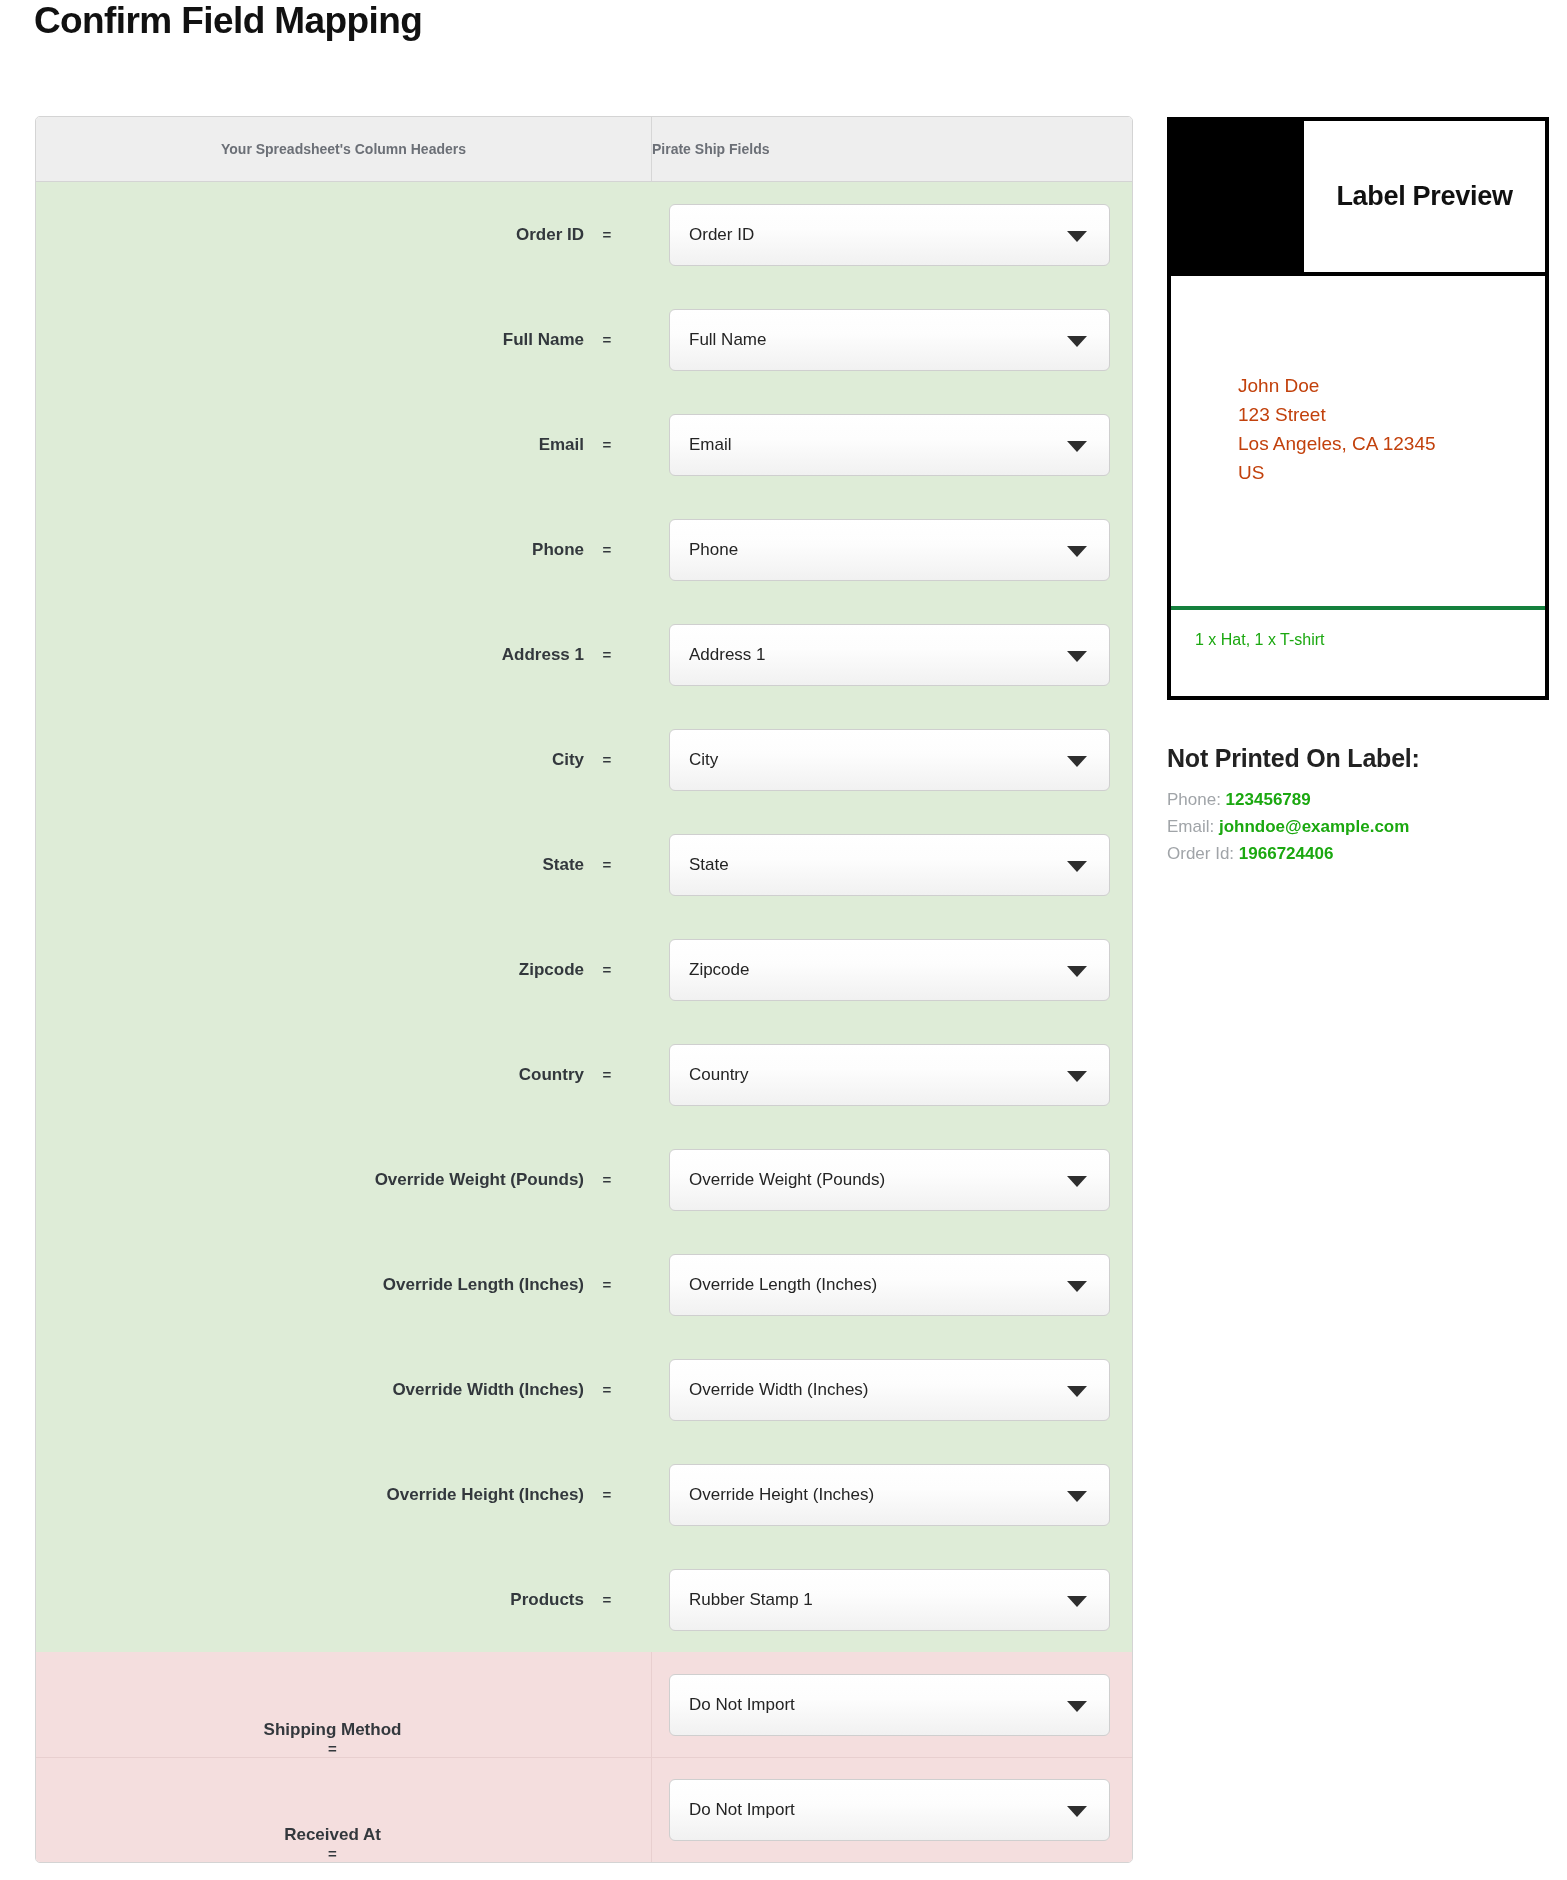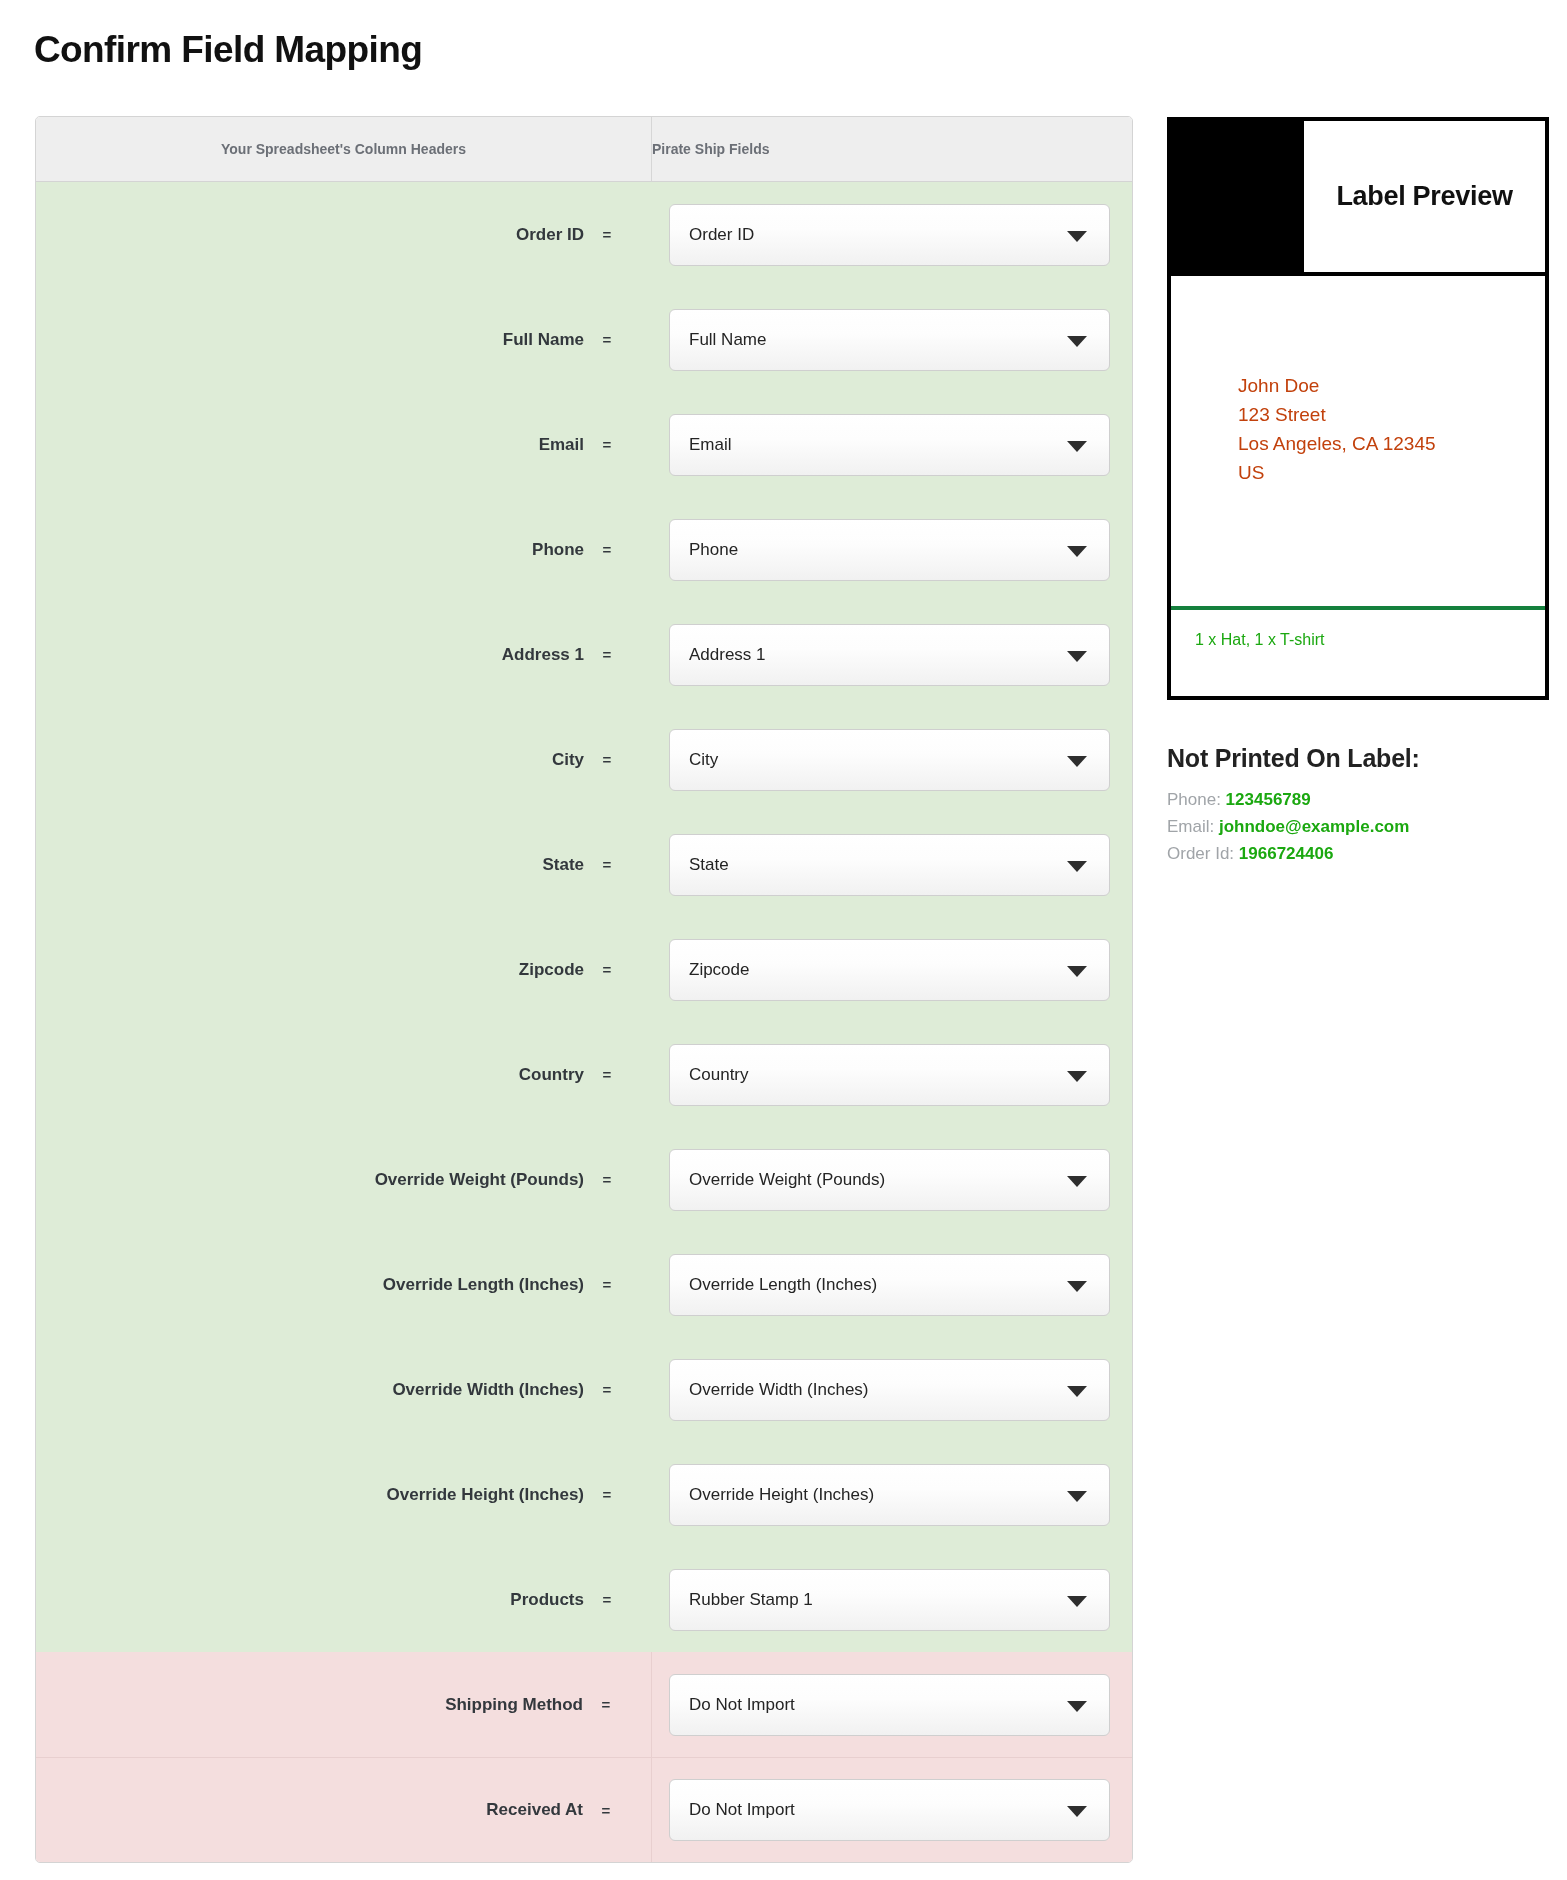--- a/index.html
+++ b/index.html
@@ -13,21 +13,21 @@
     height: 1880px;
     font-family: "Liberation Sans", sans-serif;
     color: #222222;
     overflow: hidden;
     position: relative;
   }
 
   .page-title {
     position: absolute;
     left: 34px;
-    top: 29px;
+    top: 0;
     font-size: 37px;
     font-weight: bold;
     letter-spacing: -0.6px;
     color: #111111;
     text-align: right;
   }
 
   
   .mapping-panel {
     position: absolute;
@@ -67,21 +67,21 @@
 
   .map-row {
     display: flex;
     align-items: center;
     min-height: 105px;
   }
   .map-row.ok  { background: #deecd7; }
   .map-row.skip{ background: #f4dede; }
   .map-row.skip .cell-left  { border-top: 1px solid #e8cfcf; }
   .map-row.skip .cell-right { border-top: 1px solid #e8cfcf; }
-  .map-row.skip .cell-left  { border-right: 1px solid #e8cfcf; }
+  .map-row.skip .cell-left  { border-right: 1px solid #e8cfcf; flex-direction: column; }
   .map-row.skip.first .cell-left,
   .map-row.skip.first .cell-right { border-top: none; }
 
   .cell-left {
     width: 616px;
     height: 105px;
     display: flex;
     align-items: center;
     justify-content: flex-end;
     padding-right: 22px;

